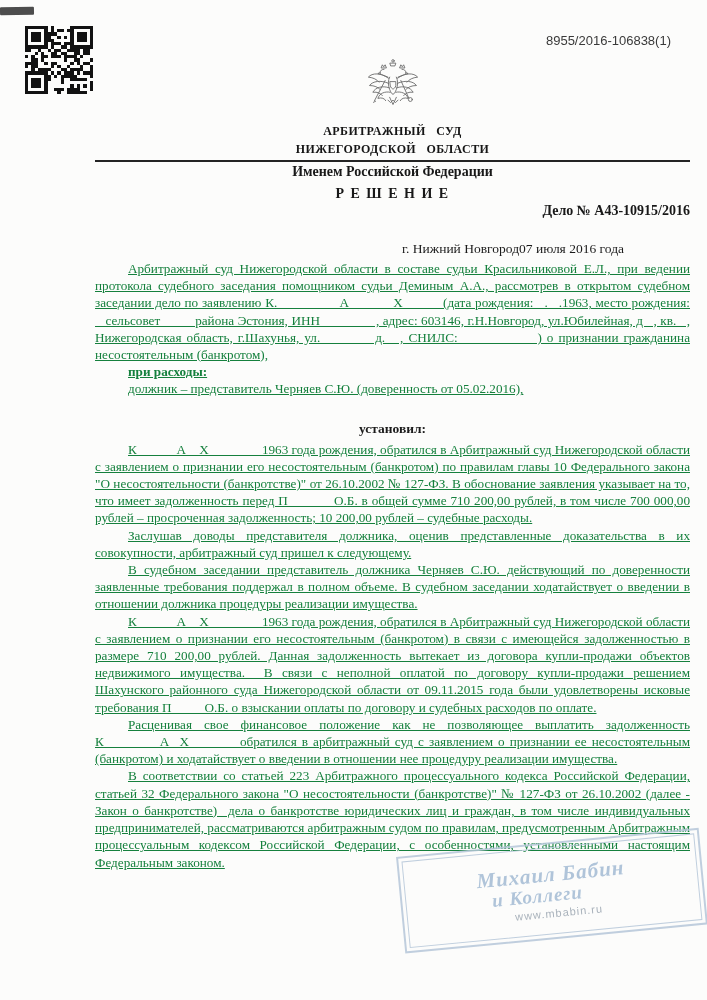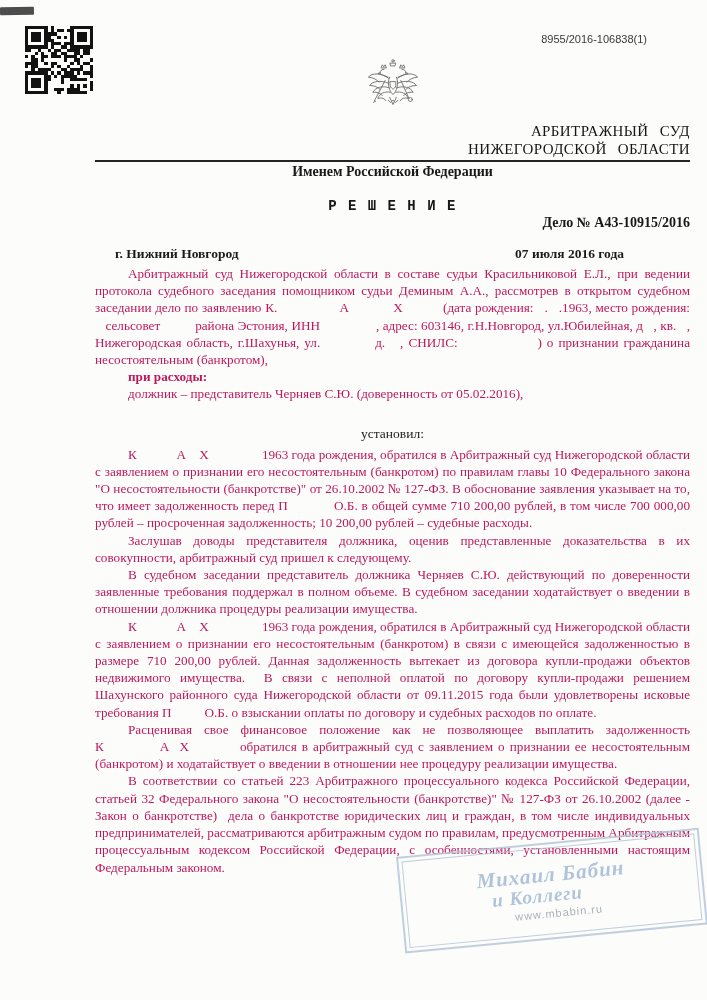--- a/index.html
+++ b/index.html
@@ -8,47 +8,47 @@
     background:#fcfcfb;
     font-family:"Liberation Serif", serif;
     color:#1b1b1b;
   }
   .corner-artifact{
     position:absolute;left:0;top:7px;width:34px;height:8px;
     background:#2e2e2e;border-radius:1px;transform:rotate(-1deg);opacity:.85;
   }
   .qr{position:absolute;left:25px;top:26px;width:68px;height:68px;}
   .docnum{
-    position:absolute;top:33px;right:60px;
-    font-family:"Liberation Sans", sans-serif;font-size:11px;color:#3a3a3a;
+    position:absolute;top:33px;right:36px;
+    font-family:"Liberation Sans", sans-serif;font-size:13px;color:#3a3a3a;
   }
   .content{position:absolute;left:95px;top:0;width:595px;}
   .spacer-top{height:58px;}
   .emblem{display:block;margin:0 auto;}
   .court-line{
-    text-align:right;font-weight:normal;font-size:15px;line-height:18px;
+    text-align:center;font-weight:bold;font-size:12px;line-height:18px;
     letter-spacing:.4px;word-spacing:7px;color:#161616;
   }
   .rule{border:0;border-top:2px solid #242424;margin:2px 0 2px 0;}
   .subhead{text-align:center;font-weight:bold;font-size:14px;line-height:16px;color:#181818;}
-  .decision{letter-spacing:1.5px;margin-top:18px;font-family:Liberation Mono, monospace;}
+  .decision{letter-spacing:1.5px;margin-top:6px;}
   .case-no{margin-top:1px;text-align:right;}
   .city-date{
-    display:flex;justify-content:space-between;
-    font-weight:bold;font-size:13.5px;margin-top:15px;
+    display:flex;justify-content:flex-end;
+    font-weight:normal;font-size:13.5px;margin-top:22px;
     padding-left:20px;padding-right:66px;
   }
   .bodytext{margin-top:3px;}
   p.para{
     margin:0;text-align:justify;text-indent:33px;
-    font-size:13.2px;line-height:17.2px;color:#be185d;
+    font-size:13.2px;line-height:17.2px;color:#15803d;text-decoration:underline;
   }
   p.bold-line{font-weight:bold;}
   .ustanovil{
-    text-align:center;font-weight:normal;font-size:13.5px;
+    text-align:center;font-weight:bold;font-size:13.5px;
     margin-top:23px;margin-bottom:4px;
   }
   .stamp{
     position:absolute;left:396px;top:857px;width:300px;height:93px;
     border:2px solid #b6c7d9;transform:rotate(-5.5deg);transform-origin:left top;
     opacity:.85;background:rgba(255,255,255,0.0);
   }
   .stamp-inner{
     position:absolute;inset:3px;border:1px solid #b6c7d9;
     display:flex;flex-direction:column;align-items:center;justify-content:center;

